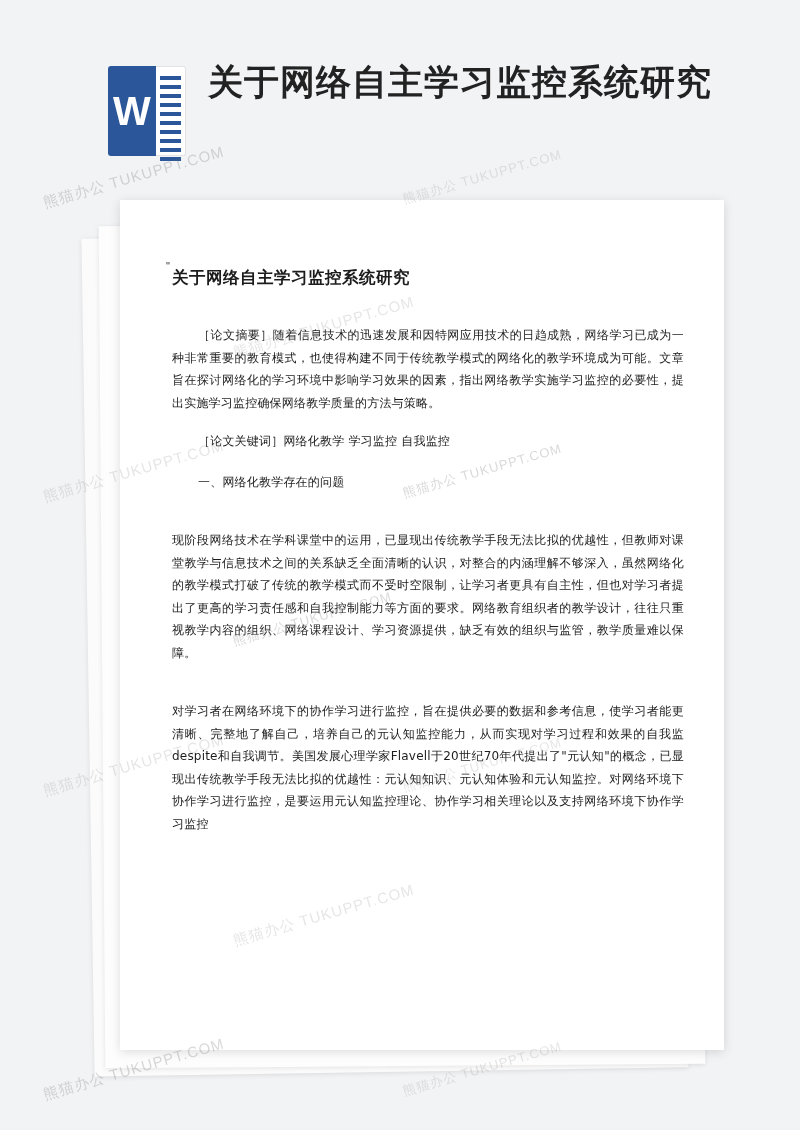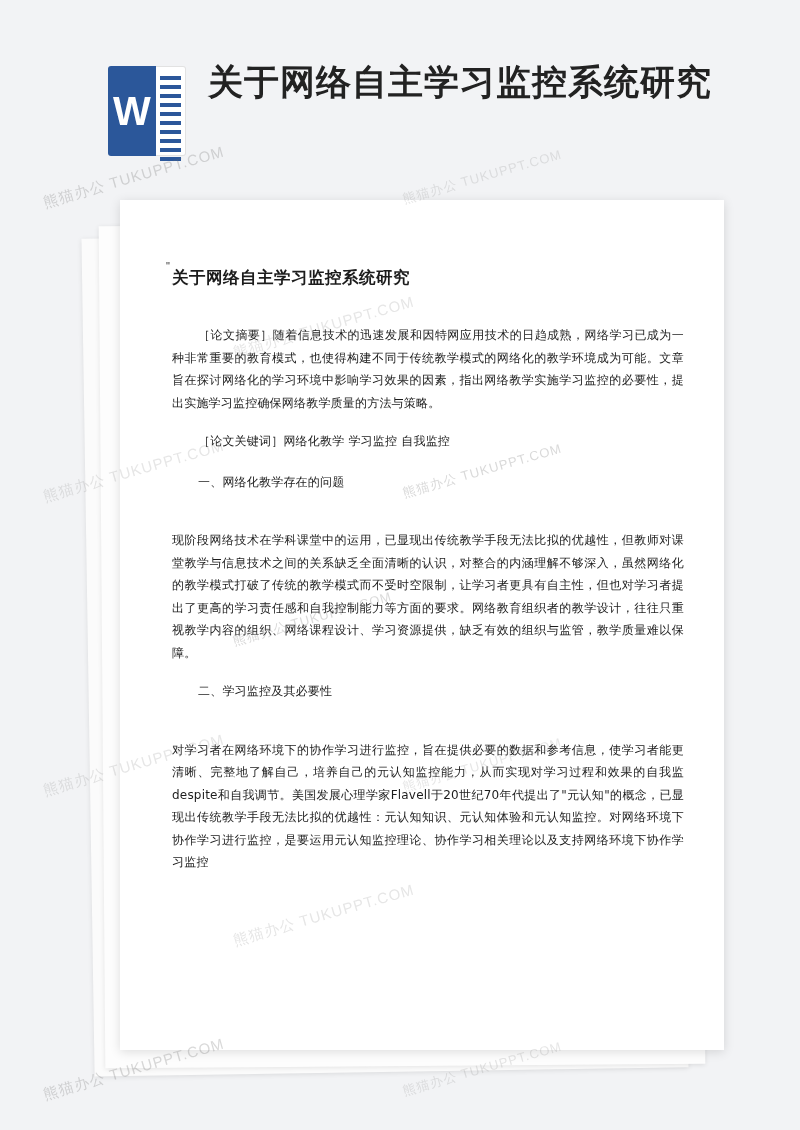--- a/index.html
+++ b/index.html
@@ -197,21 +197,20 @@
   <div class="sheet sheet-back2"></div>
   <div class="sheet sheet-back1"></div>
   <div class="sheet sheet-front">
     <div class="tiny-mark">"</div>
     <div class="page-inner">
       <div class="page-title">关于网络自主学习监控系统研究</div>
       <div class="para indent">［论文摘要］随着信息技术的迅速发展和因特网应用技术的日趋成熟，网络学习已成为一种非常重要的教育模式，也使得构建不同于传统教学模式的网络化的教学环境成为可能。文章旨在探讨网络化的学习环境中影响学习效果的因素，指出网络教学实施学习监控的必要性，提出实施学习监控确保网络教学质量的方法与策略。</div>
       <div class="para heading">［论文关键词］网络化教学 学习监控 自我监控</div>
       <div class="para heading">一、网络化教学存在的问题</div>
       <div class="para gap-top">现阶段网络技术在学科课堂中的运用，已显现出传统教学手段无法比拟的优越性，但教师对课堂教学与信息技术之间的关系缺乏全面清晰的认识，对整合的内涵理解不够深入，虽然网络化的教学模式打破了传统的教学模式而不受时空限制，让学习者更具有自主性，但也对学习者提出了更高的学习责任感和自我控制能力等方面的要求。网络教育组织者的教学设计，往往只重视教学内容的组织、网络课程设计、学习资源提供，缺乏有效的组织与监管，教学质量难以保障。</div>
-      <div class="para heading">二、学习监控及其必要性</div>
       <div class="para gap-top">对学习者在网络环境下的协作学习进行监控，旨在提供必要的数据和参考信息，使学习者能更清晰、完整地了解自己，培养自己的元认知监控能力，从而实现对学习过程和效果的自我监despite和自我调节。美国发展心理学家Flavell于20世纪70年代提出了"元认知"的概念，已显现出传统教学手段无法比拟的优越性：元认知知识、元认知体验和元认知监控。对网络环境下协作学习进行监控，是要运用元认知监控理论、协作学习相关理论以及支持网络环境下协作学习监控</div>
     </div>
   </div>
 </div>
 
 <div id="watermark-layer">
     <div class="wm dark" style="left: 40px; top: 168px;">熊猫办公 TUKUPPT.COM</div>
     <div class="wm small" style="left: 400px; top: 168px;">熊猫办公 TUKUPPT.COM</div>
     <div class="wm" style="left: 40px; top: 462px;">熊猫办公 TUKUPPT.COM</div>
     <div class="wm dark small" style="left: 400px; top: 462px;">熊猫办公 TUKUPPT.COM</div>

